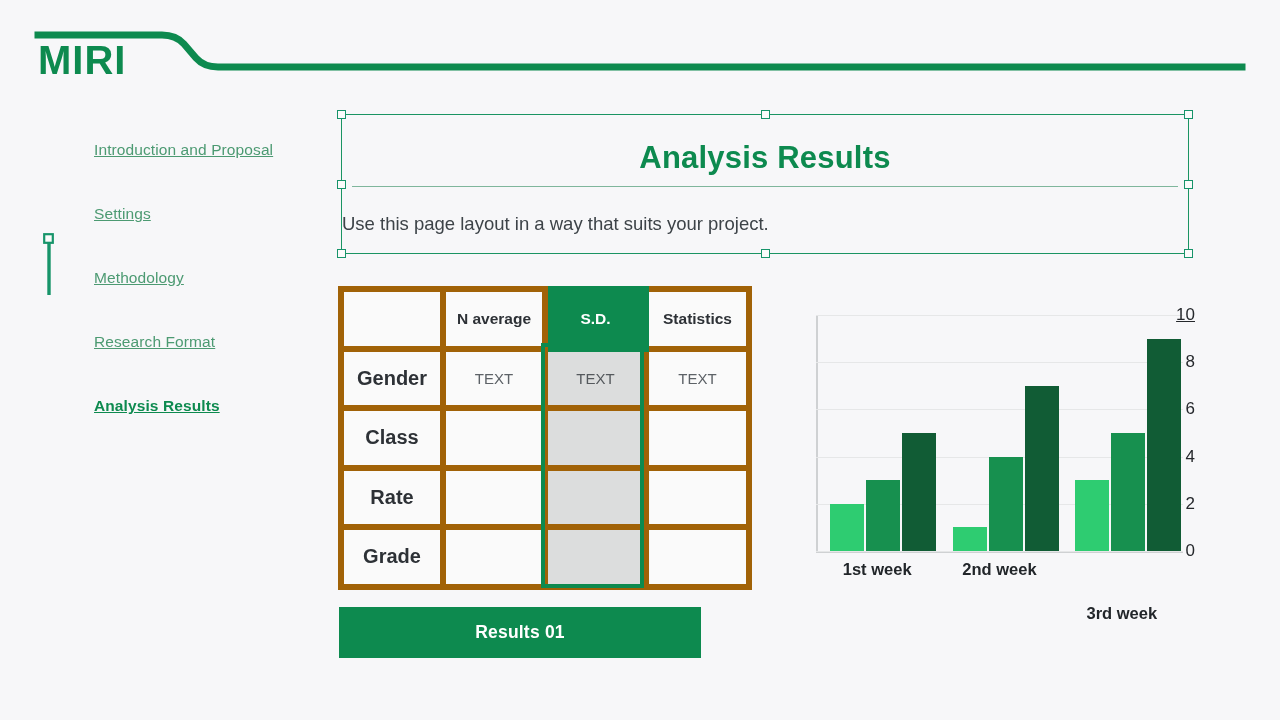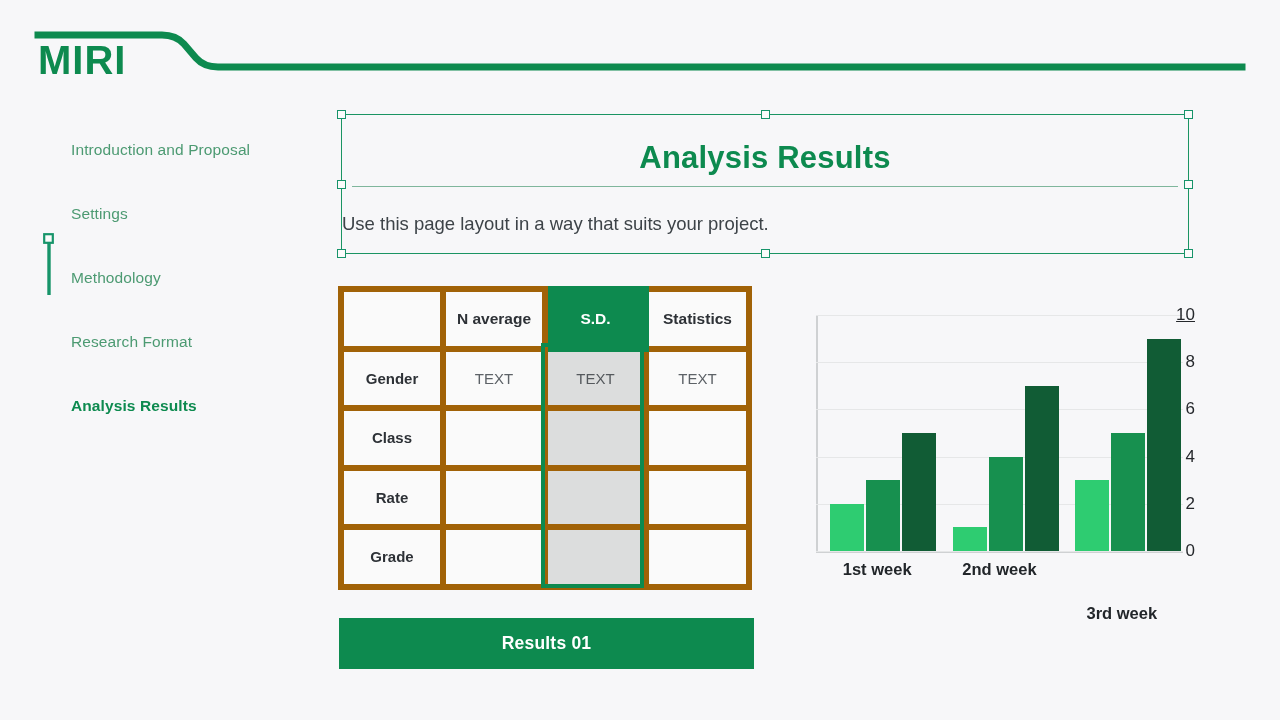--- a/index.html
+++ b/index.html
@@ -16,22 +16,23 @@
     position: absolute; left: 38px; top: 40px;
     font-size: 40px; font-weight: 700; letter-spacing: 1px;
     color: #0d8a4f; line-height: 1;
   }
   #header-rule { position: absolute; left: 0; top: 0; width: 1280px; height: 110px; pointer-events: none; }
 
   
   #sidebar { position: absolute; left: 0; top: 118px; width: 330px; }
   .nav-item {
     height: 64px; display: flex; align-items: center;
-    padding-left: 71px; font-size: 15.5px; color: #4c9a72;
+    padding-left: 94px; font-size: 15.5px; color: #4c9a72;
     letter-spacing: .1px;
+    text-decoration: underline;
   }
   .nav-item.active { color: #0d8a4f; font-weight: 700; }
   #nav-marker { position: absolute; left: 42px; top: 232px; width: 14px; height: 64px; }
 
   
   #title-block {
     position: absolute; left: 341px; top: 114px;
     width: 848px; height: 140px;
     border: 1.6px solid #1a9463;
   }
@@ -63,21 +64,21 @@
 
   
   #table-wrap { position: absolute; left: 338px; top: 286px; width: 408px; height: 302px; }
   table { border-collapse: collapse; width: 408px; table-layout: fixed; }
   th, td {
     border: 6px solid #a16207;
     height: 59.5px; text-align: center; font-size: 15px;
     background: #fafafa; color: #2d3136;
   }
   thead th { font-weight: 700; font-size: 15.5px; }
-  tbody th { font-weight: 700; font-size: 15px; }
+  tbody th { font-weight: 700; font-size: 20px; }
   col.c0 { width: 102px; } col.c1 { width: 102px; }
   col.c2 { width: 101px; } col.c3 { width: 103px; }
   th.sel-head { background: #0d8a4f; color: #ffffff; border-color: #0d8a4f; }
   td.sel-cell { background: #dcdddd; color: #55595d; border-left: none; border-right: none; }
   td.filler { color: #5d6267; }
   #col-select-box {
     position: absolute; left: 203px; top: 57px;
     width: 103px; height: 245px;
     border: 4px solid #0d8a4f; pointer-events: none;
   }
@@ -93,21 +94,21 @@
   .xt { position: absolute; top: 264px; font-size: 16.5px; font-weight: 700; color: #22262a; text-align: center; }
 
   
   .result-btn {
     position: absolute; top: 607px; height: 51px;
     background: #0d8a4f; color: #ffffff;
     display: flex; align-items: center; justify-content: center;
     font-size: 17.5px; font-weight: 700; letter-spacing: .2px;
     cursor: pointer; border: none;
   }
-  #btn-results-01 { left: 339px; width: 415px; margin-top: 11px; }
+  #btn-results-01 { left: 339px; width: 362px; }
   #btn-results-02 { left: 777px; width: 417px; }
 </style>
 </head>
 <body>
 
 <div id="slide">
 
   <svg id="header-rule" viewBox="0 0 1280 110" width="1280" height="110">
     <path d="M38 35 H162 Q176 35 184 44 L196 58 Q204 67 218 67 H1242" fill="none" stroke="#0d8a4f" stroke-width="7" stroke-linecap="square"></path>
   </svg>

